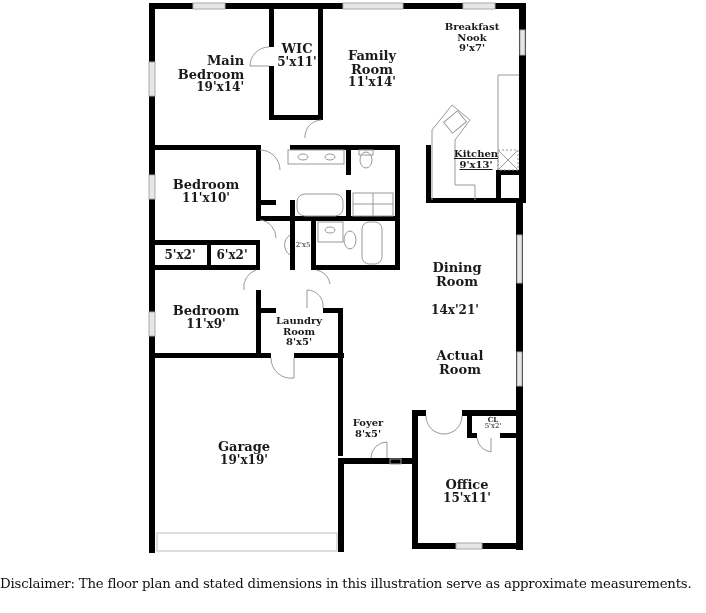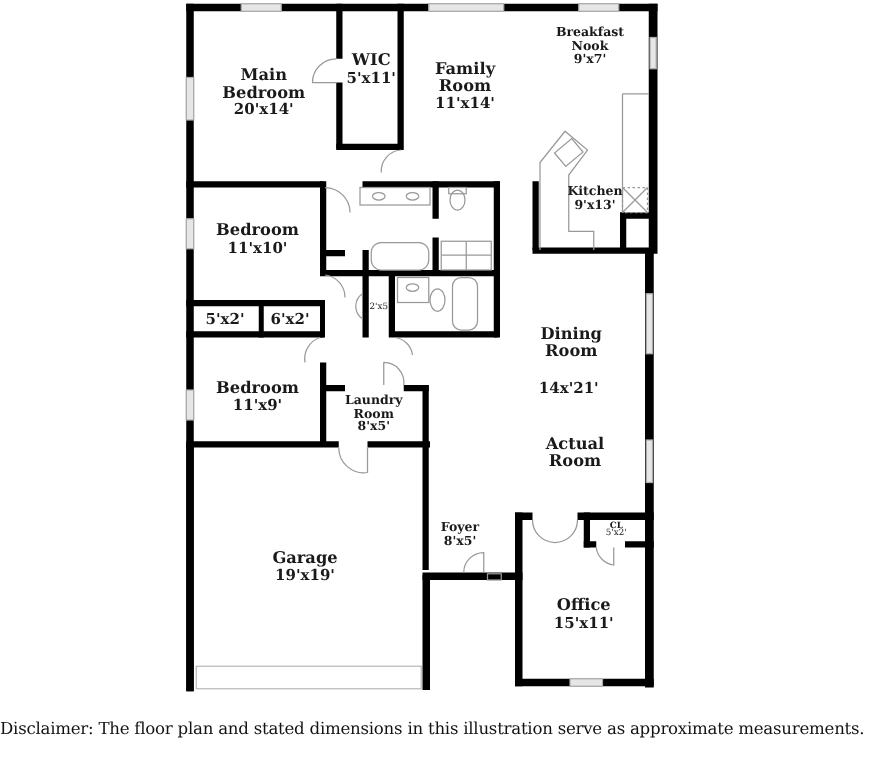--- a/index.html
+++ b/index.html
@@ -130,40 +130,40 @@
     <path d="M316 270 A16 16 0 0 1 330 284"></path>
     <path d="M323 308 A16 16 0 0 0 307 290 L307 308"></path>
     <path d="M271 358 A20 20 0 0 0 294 378 L294 358"></path>
     <path d="M426 416 A18 18 0 0 0 444 434 M462 416 A18 18 0 0 1 444 434"></path>
     <path d="M477 438 A16 16 0 0 0 491 452 L491 438"></path>
     <path d="M371 458 A16 16 0 0 1 387 442 L387 458"></path>
     <rect x="390" y="459" width="11" height="5"></rect>
   </g>
 </svg>
 
-<div class="lbl" style="left:211px; top:54px;">
+<div class="lbl" style="left:211px; top:54px;text-align:right;">
   <span class="nm">Main</span>
   <span class="nm">Bedroom</span>
-  <span class="dm">20'x14'</span>
+  <span class="dm">19'x14'</span>
 </div>
 <div class="lbl" style="left:297px; top:42px;">
   <span class="nm">WIC</span>
   <span class="dm">5'x11'</span>
 </div>
 <div class="lbl" style="left:372px; top:49px;">
   <span class="nm">Family</span>
   <span class="nm">Room</span>
   <span class="dm">11'x14'</span>
 </div>
 <div class="lbl sm" style="left:472px; top:22px;">
   <span class="nm">Breakfast</span>
   <span class="nm">Nook</span>
   <span class="nm">9'x7'</span>
 </div>
-<div class="lbl sm" style="left:476px; top:149px;">
+<div class="lbl sm" style="left:476px; top:149px;text-decoration:underline;">
   <span class="nm">Kitchen</span>
   <span class="nm">9'x13'</span>
 </div>
 <div class="lbl" style="left:206px; top:178px;">
   <span class="nm">Bedroom</span>
   <span class="dm">11'x10'</span>
 </div>
 <div class="lbl" style="left:180px; top:249px;">
   <span class="dm">5'x2'</span>
 </div>

